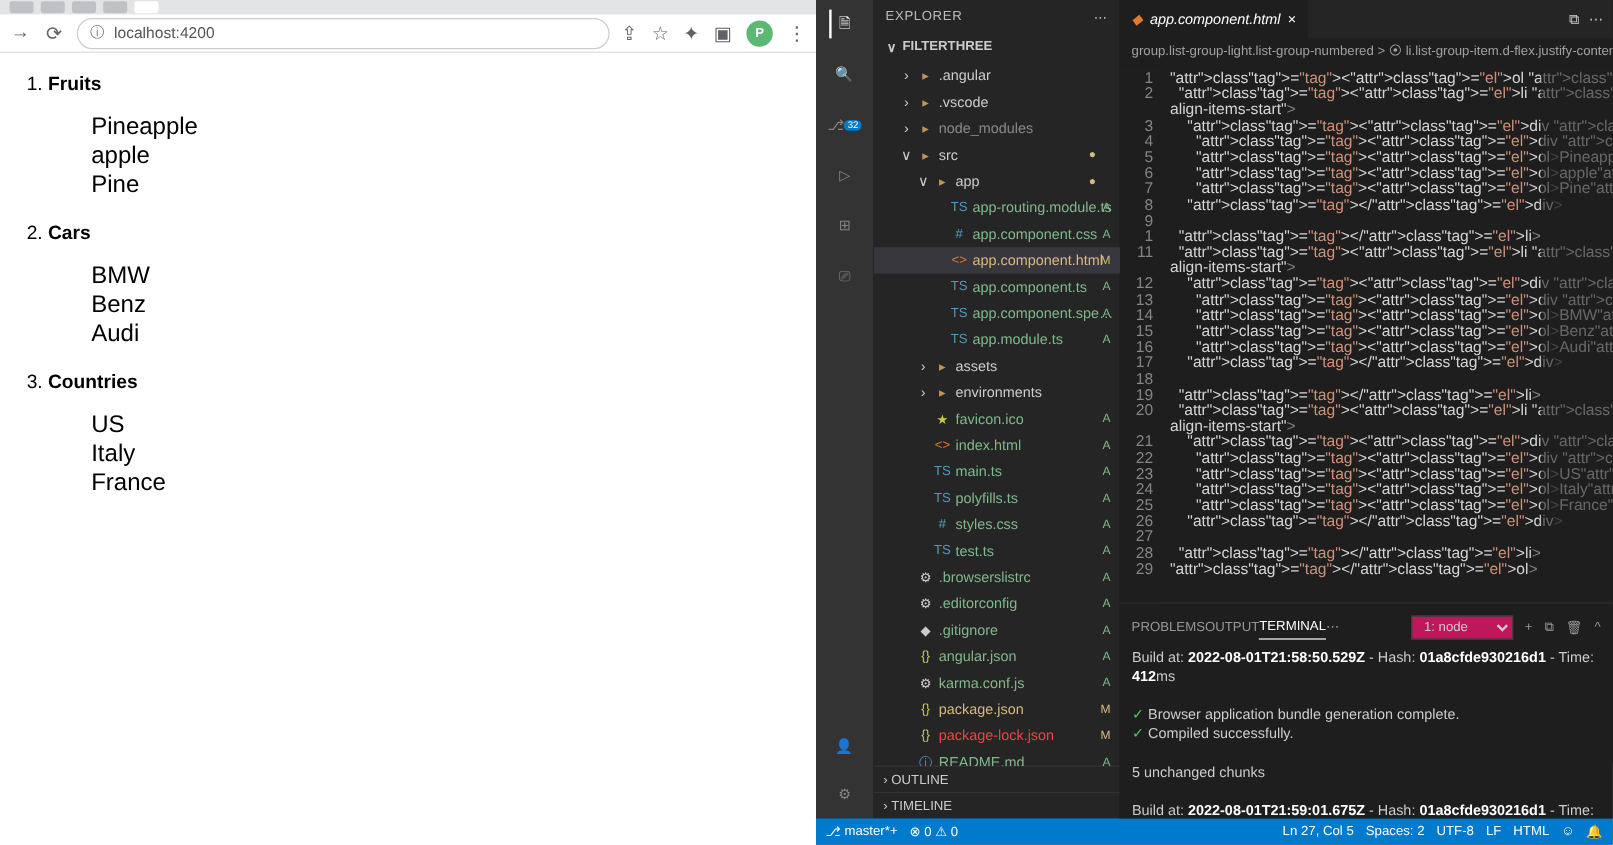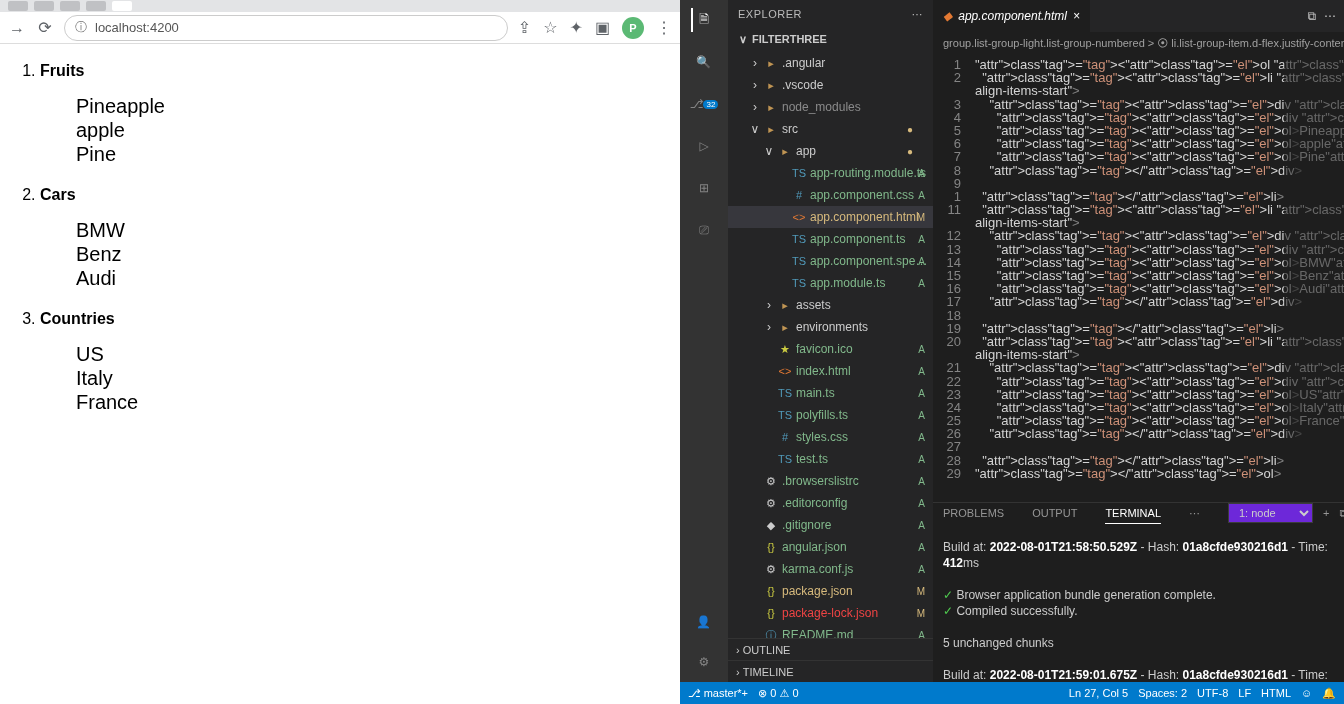--- a/index.html
+++ b/index.html
@@ -46,25 +46,25 @@
 .breadcrumb{height:22px;display:flex;align-items:center;padding:0 10px;gap:4px;color:#a0a0a0;font-size:11px;background:#1e1e1e;border-bottom:1px solid #1e1e1e;overflow:hidden;white-space:nowrap}
 .code-wrap{flex:1;display:flex;position:relative;overflow:hidden;font-family:Consolas,monospace;font-size:13px;line-height:13px}
 .gutter{width:36px;text-align:right;color:#858585;padding:4px 8px 0 0;background:#1e1e1e}
 .gutter div{height:13.2px}
 .code{flex:1;padding:4px 0 0 6px;white-space:pre;color:#d4d4d4;overflow:hidden}
 .code div{height:13.2px}
 .tag{color:#808080}.str{color:#ce9178}
 .minimap{position:absolute;right:0;top:0;width:60px;height:100%;background:#1e1e1e;opacity:.6}
 
 .panel{height:180px;background:#1e1e1e;border-top:1px solid #333;display:flex;flex-direction:column}
-.panel-tabs{height:30px;display:flex;align-items:flex-start;padding:0 10px;gap:28px;color:#969696;font-size:11px}
+.panel-tabs{height:30px;display:flex;align-items:flex-end;padding:0 10px;gap:0;color:#969696;font-size:11px}
 .ptab{cursor:pointer;padding:4px 0}
 .ptab.active{color:#fff;border-bottom:1px solid #fff}
 .panel-right{margin-left:auto;display:flex;align-items:center;gap:10px}
-.term-select{background:#6d28d9;color:#ccc;border:1px solid #3c3c3c;padding:2px 20px 2px 6px;font-size:11px}
+.term-select{background:#be185d;color:#ccc;border:1px solid #3c3c3c;padding:2px 20px 2px 6px;font-size:11px}
 .term-body{flex:1;padding:6px 10px;font-family:Consolas,monospace;font-size:12px;color:#ccc;overflow:auto;line-height:16px}
 .term-body .ok{color:#4ec94e}
 .term-body .b{font-weight:bold;color:#fff}
 
 .status{height:22px;background:#007acc;color:#fff;display:flex;align-items:center;font-size:11px;padding:0 8px;gap:12px}
 .status .left{display:flex;align-items:center;gap:10px}
 .status .right{margin-left:auto;display:flex;align-items:center;gap:10px}
 .sicon{display:inline-flex;align-items:center;gap:3px;cursor:pointer}
 </style>
 </head>

